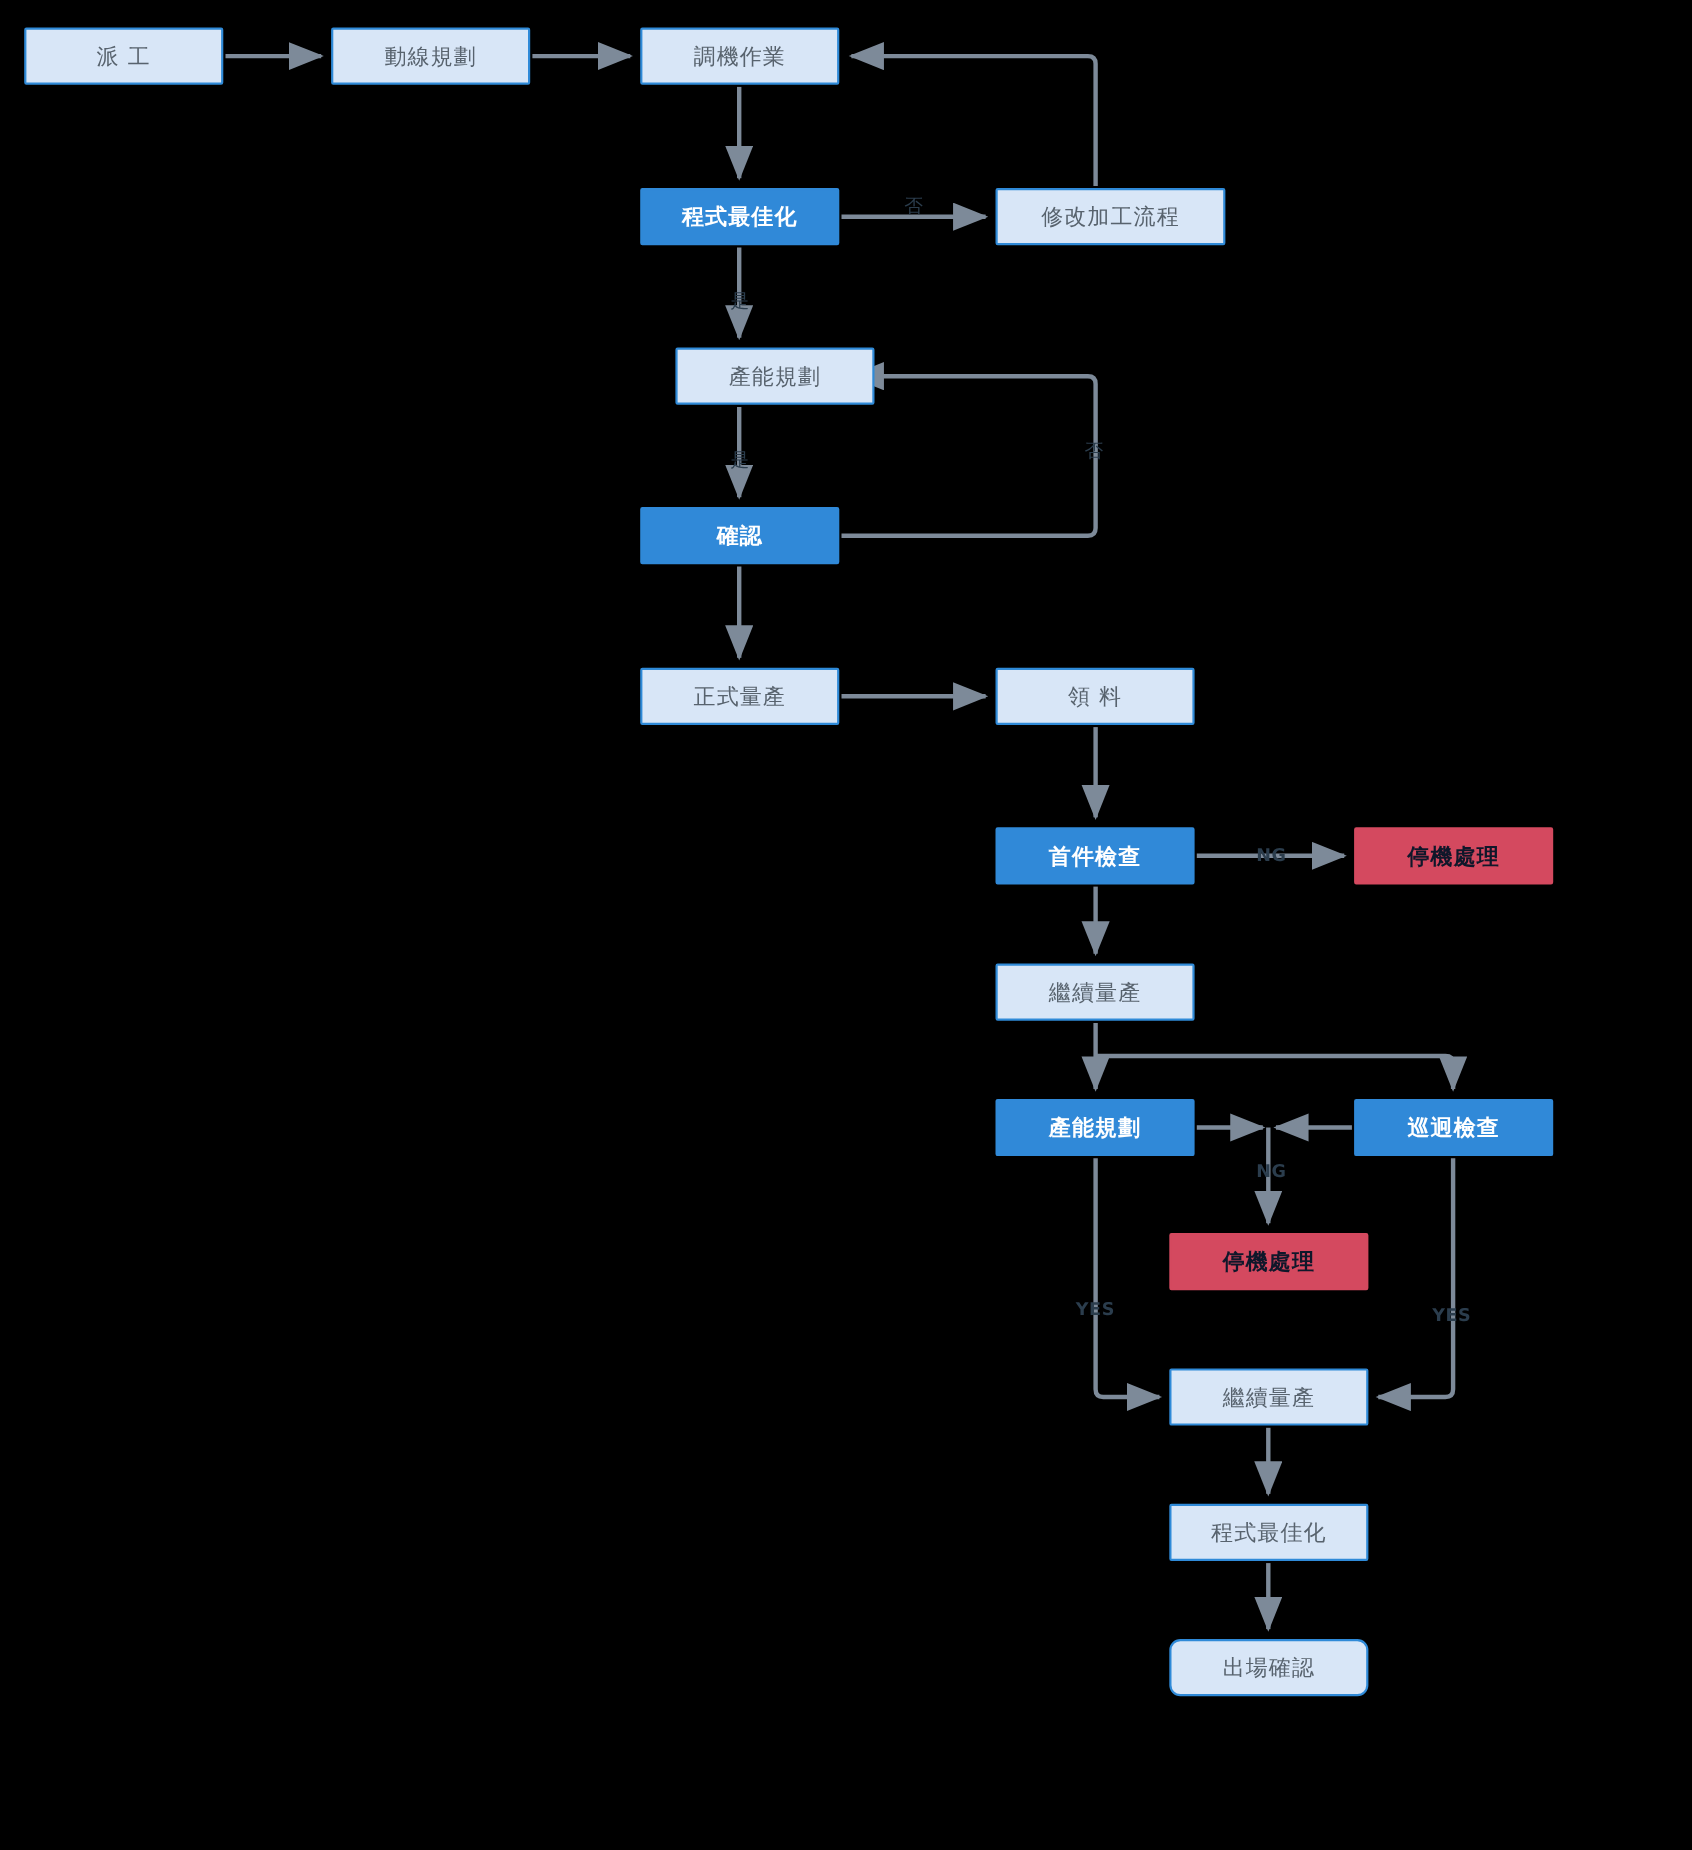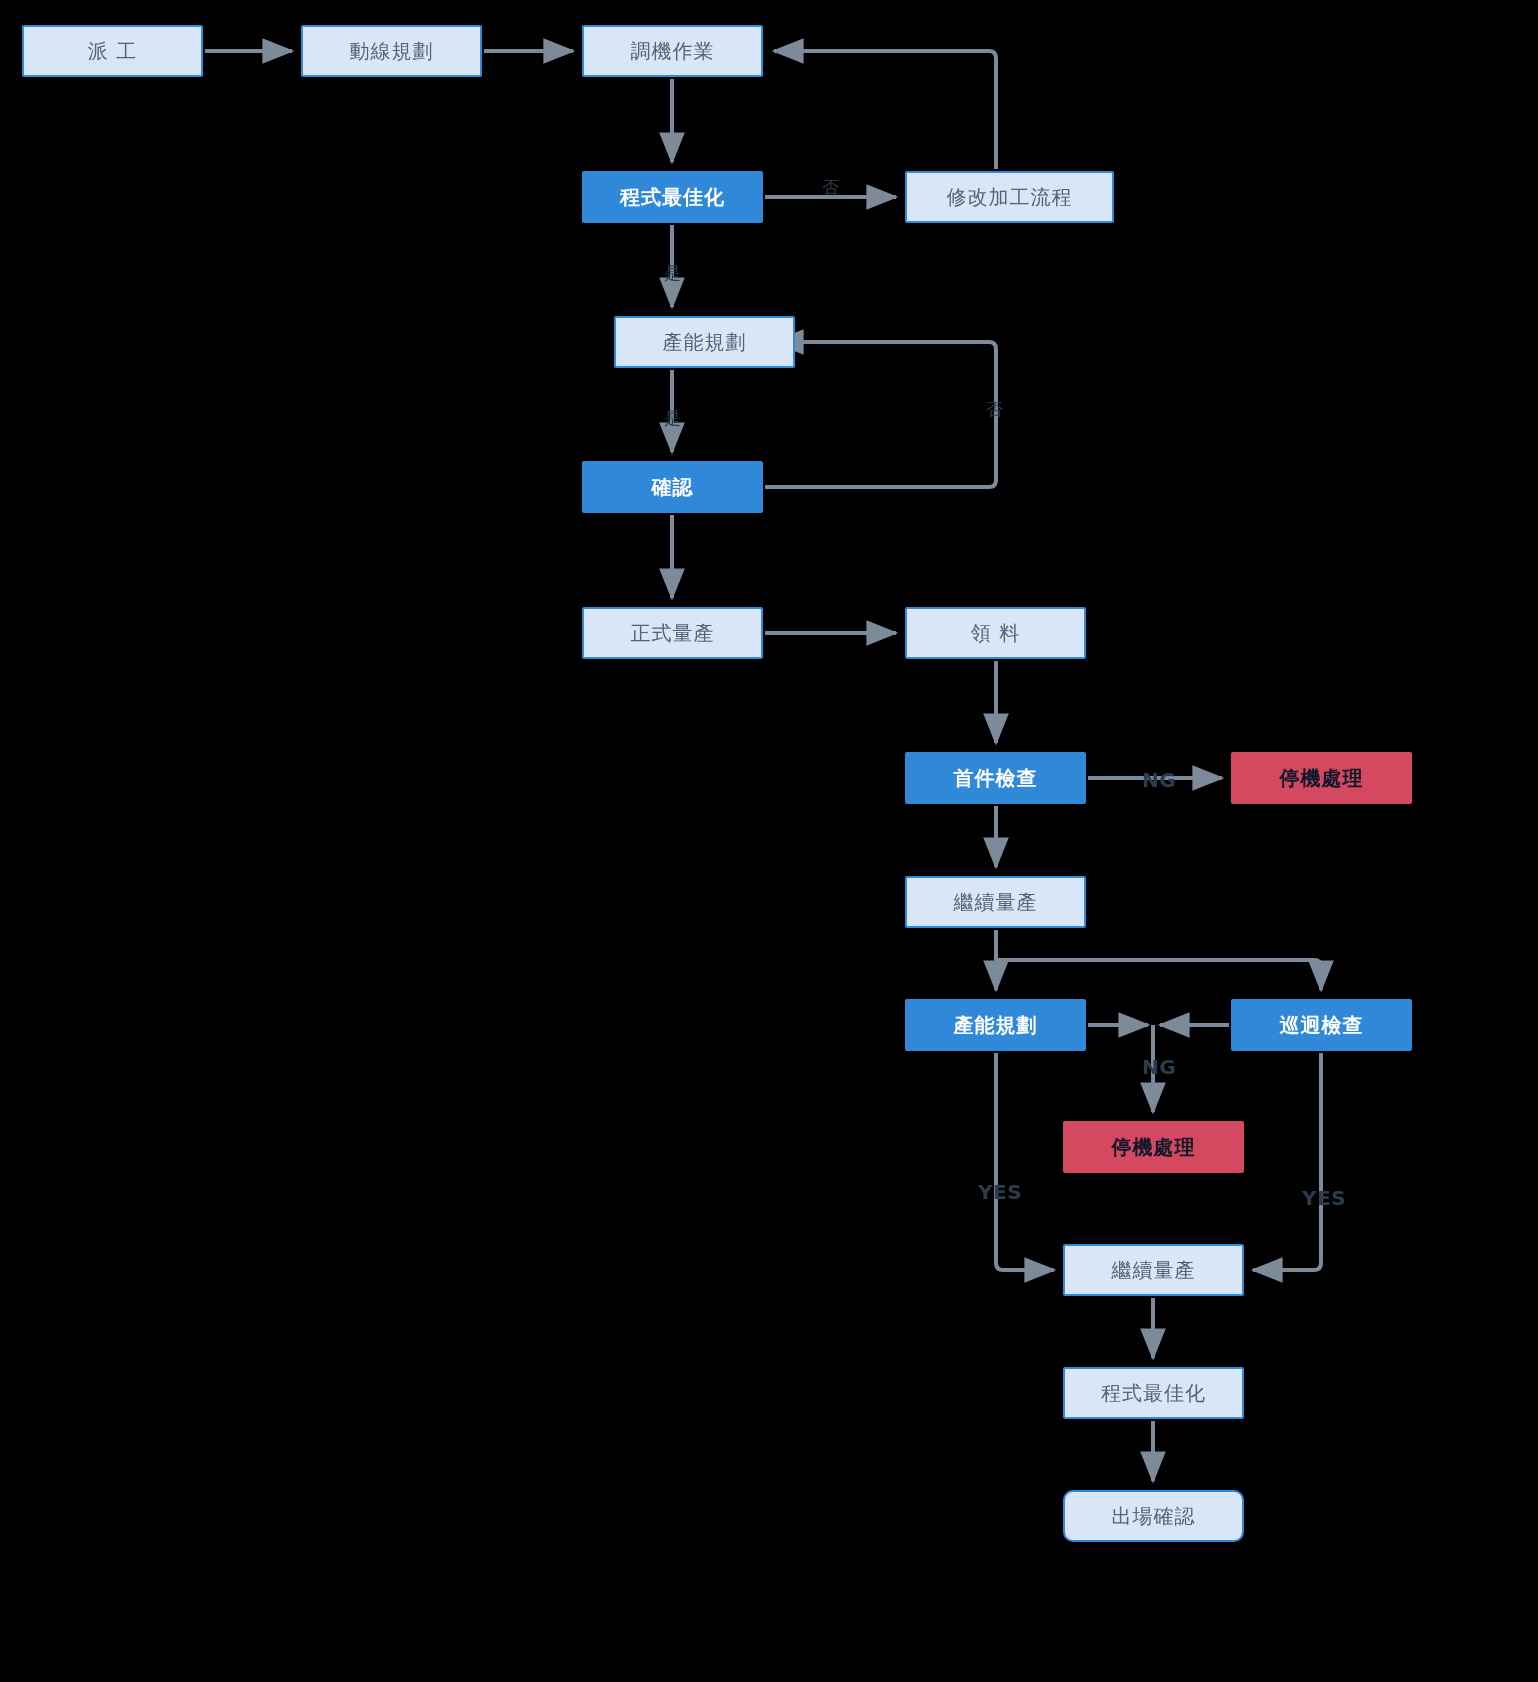--- a/index.html
+++ b/index.html
@@ -45,21 +45,21 @@
     position:absolute;
     color:#2b3d4d;
     font-size:17px;
     font-weight:400;
     letter-spacing:0.5px;
     user-select:none;
     white-space:nowrap;
   }
   .edge-label.latin{
     font-weight:700;
-    font-size:20px;
+    font-size:16px;
     letter-spacing:0.5px;
   }
 </style>
 </head>
 <body>
 
 <div id="stage">
 
   <svg id="wires" viewBox="0 0 1538 1682" xmlns="http://www.w3.org/2000/svg">
     <defs>

